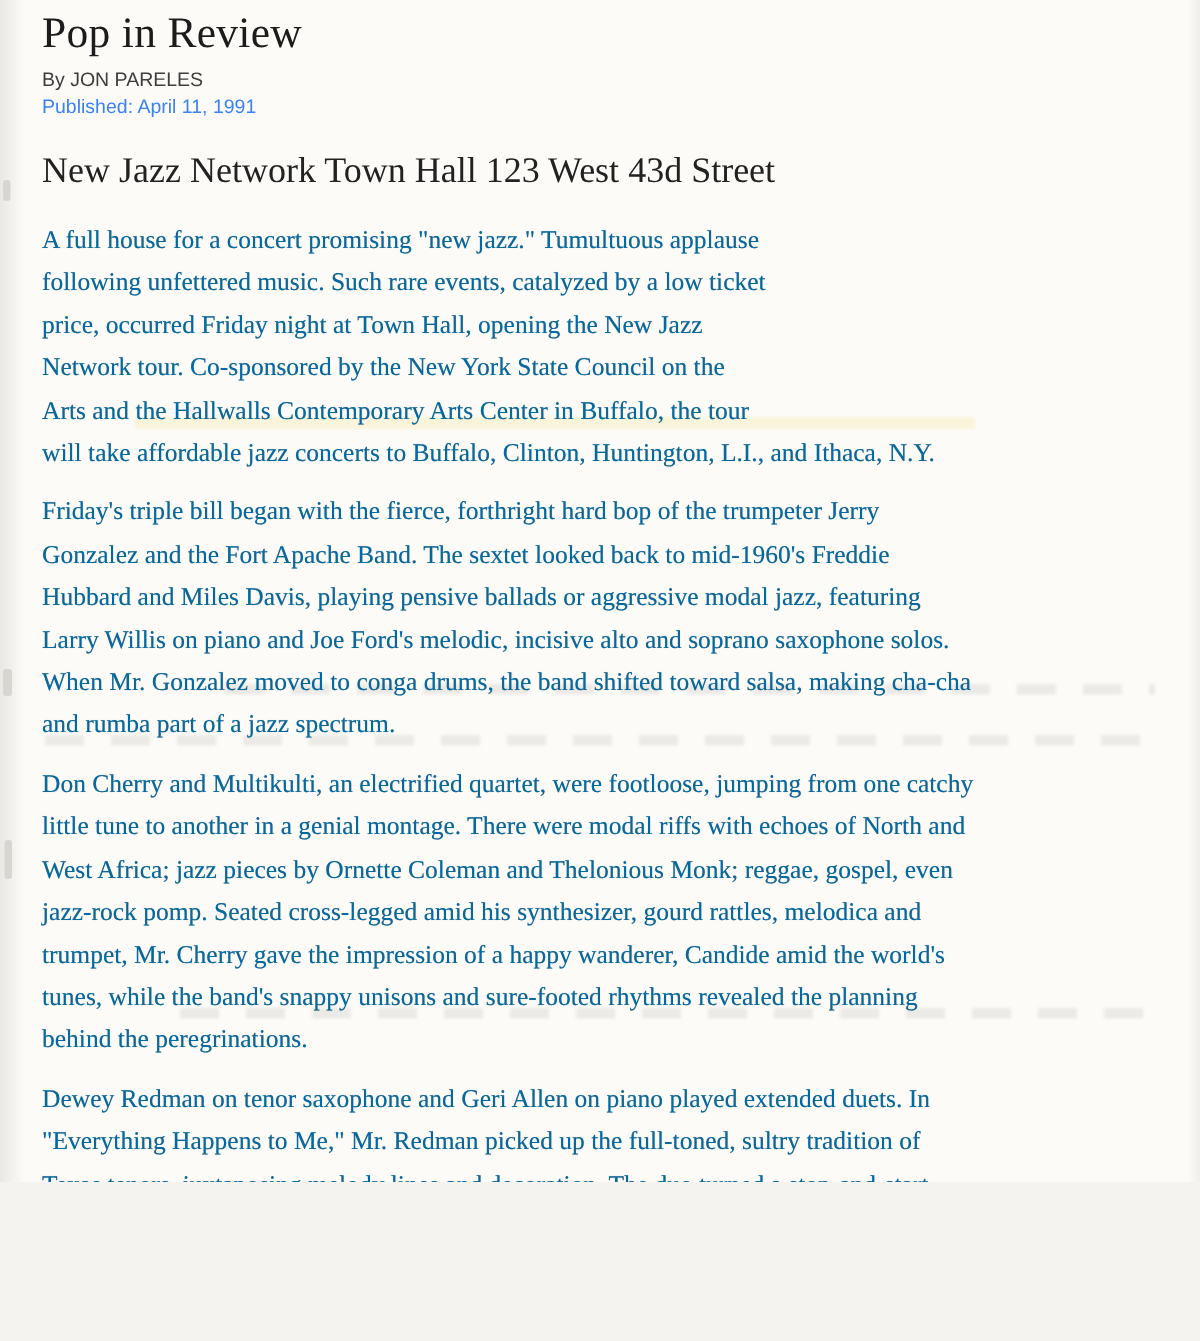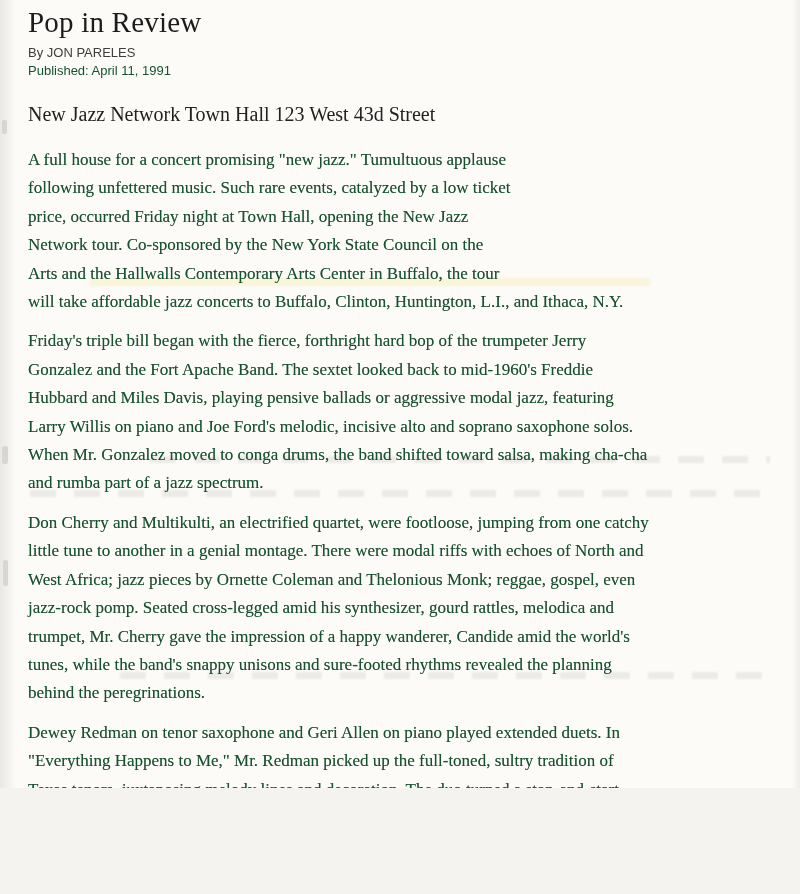--- a/index.html
+++ b/index.html
@@ -68,34 +68,34 @@
     letter-spacing: 0.2px;
   }
   .byline-block {
     margin-top: 7px;
     font-family: "Liberation Sans", sans-serif;
     font-size: 13px;
     line-height: 15px;
     color: #3d3d3d;
   }
   .byline { margin: 0; }
-  .published { margin: 3px 0 0 0; color: #14532d; }
+  .published { margin: 3px 0 0 0; color: #3b82f6; }
   .dateline {
     margin: 24px 0 0 0;
-    font-size: 20px;
+    font-size: 24px;
     line-height: 24px;
     color: #222222;
   }
   .body-text { margin-top: 20px; }
   .para {
     margin: 0 0 11px 0;
     font-size: 17px;
     line-height: 28.4px;
     white-space: pre-line;
-    color: #14532d;
+    color: #0369a1;
     text-shadow: 0 0 0.5px rgba(40,40,40,0.45);
   }
 </style>
 </head>
 <body>
 
 <div class="page">
 
   <div class="edge-left"></div>
   <div class="edge-right"></div>

